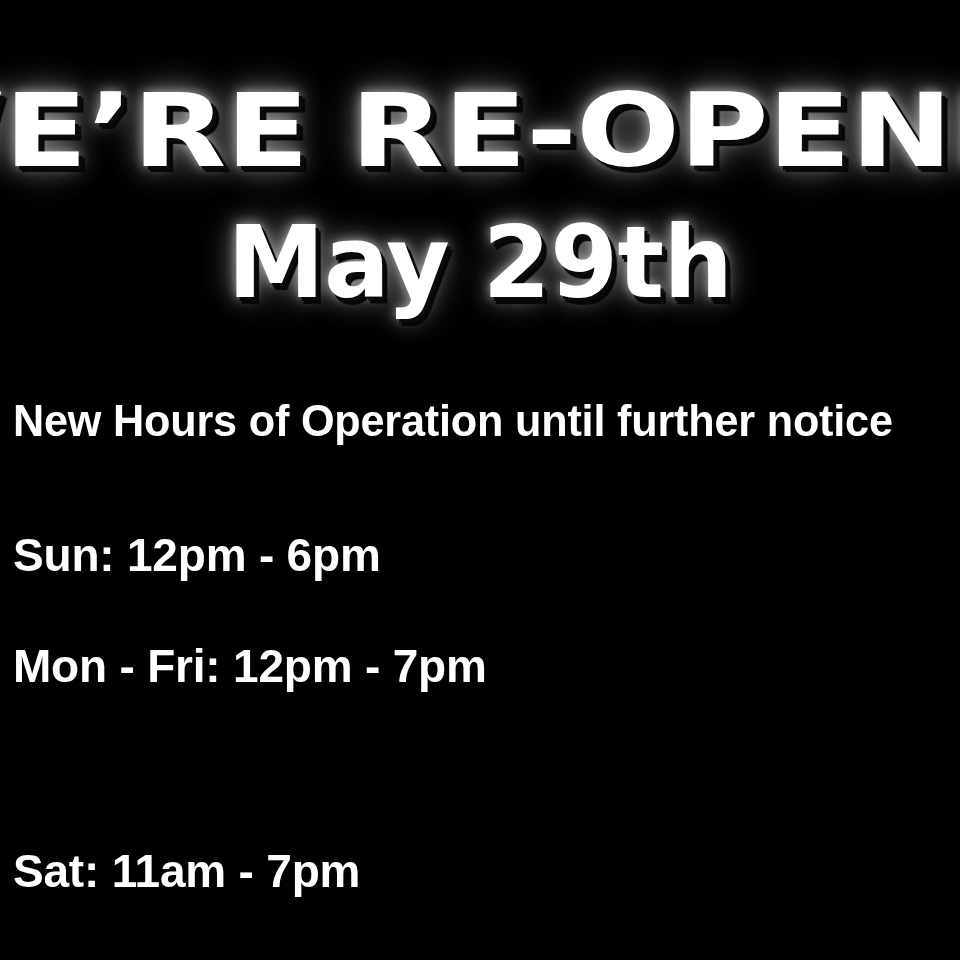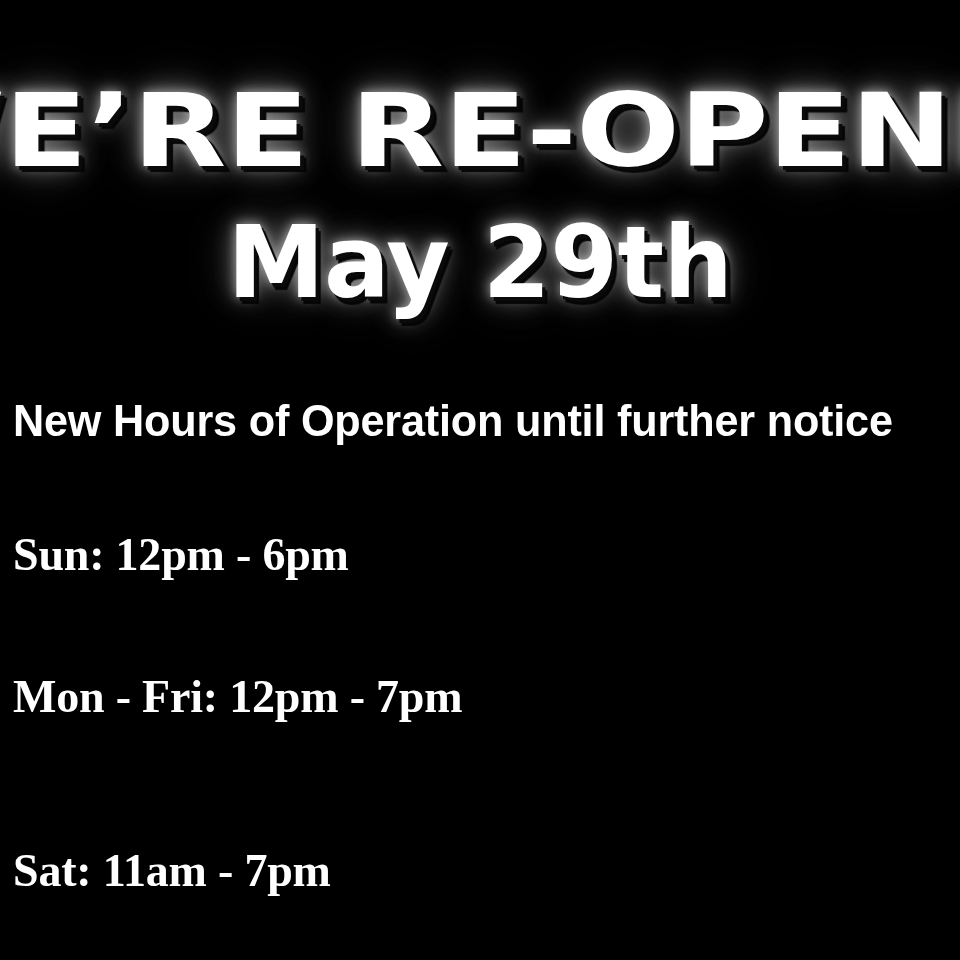--- a/index.html
+++ b/index.html
@@ -75,25 +75,24 @@
   }
 
   #line-notice {
     top: 398px;
     font-size: 45px;
     transform: scaleX(0.96);
   }
 
   .hours-line {
     font-size: 46px;
-    font-family: Liberation Serif, serif;
   }
 
   #line-sun  { top: 532px; }
-  #line-monfri { top: 674px; }
+  #line-monfri { top: 643px; }
   #line-sat  { top: 848px; }
 </style>
 </head>
 <body>
 
 <div id="poster" style="--bg: #000000;">
 
   <div id="headline" class="stencil">WE’RE RE-OPENING!</div>
 
   <div id="subheadline" class="stencil">May 29th</div>

